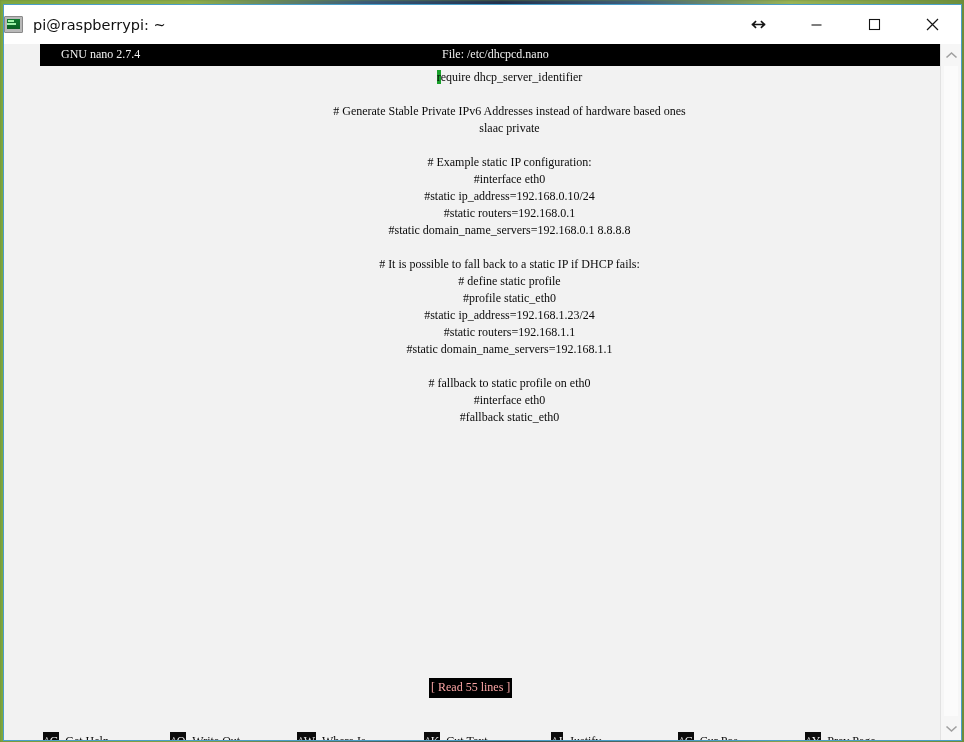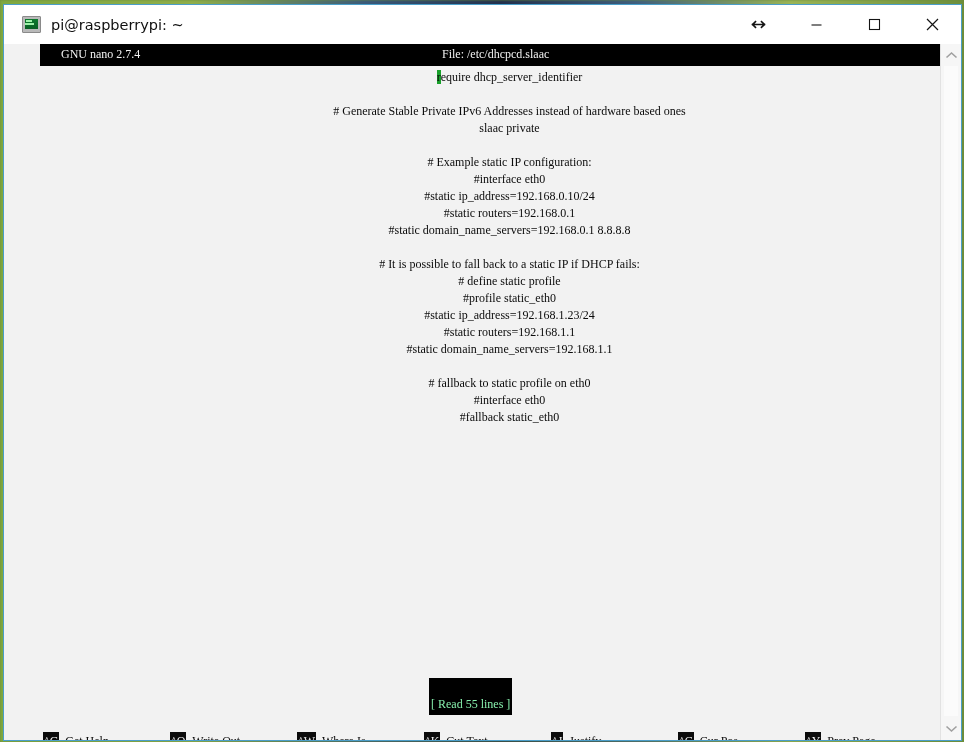--- a/index.html
+++ b/index.html
@@ -42,21 +42,20 @@
     position: relative;
     height: 39px;
     background: #ffffff;
     display: flex;
     align-items: center;
     box-sizing: border-box;
   }
   #title-left {
     display: flex;
     align-items: center;
-    padding-left: 18px;
     height: 100%;
   }
   .win-icon {
     width: 19px;
     height: 17px;
     position: relative;
     background: #b9b9b9;
     border: 1px solid #8a8a8a;
     box-sizing: border-box;
     border-radius: 1px;
@@ -170,22 +169,22 @@
     left: 0;
     width: 936px;
     bottom: 43px;
     height: 19px;
   }
   #status-msg {
     position: absolute;
     left: 389px;
     top: 0;
     background: #000000;
-    color: #86efac;
-    padding: 18px 2px 2px 2px;
+    color: #fca5a5;
+    padding: 1px 2px 2px 2px;
   }
 
   
   #shortcuts {
     position: absolute;
     left: 0;
     width: 936px;
     bottom: 2px;
     height: 40px;
     color: #0b0b0b;
@@ -279,21 +278,21 @@
           <path d="M3 3 L14 14 M14 3 L3 14" stroke="#141414" stroke-width="1.2" fill="none"></path>
         </svg>
       </button>
     </div>
   </div>
 
   <div id="terminal">
 
     <div id="nano-header" class="term-font">
       <span class="hv" id="nano-version">GNU nano 2.7.4</span>
-      <span class="hv" id="nano-file">File: /etc/dhcpcd.slaac</span>
+      <span class="hv" id="nano-file">File: /etc/dhcpcd.nano</span>
     </div>
 
     <div id="editor" class="term-font"><div class="line"><span class="cursor">r</span>equire dhcp_server_identifier</div><div class="line">&nbsp;</div><div class="line"># Generate Stable Private IPv6 Addresses instead of hardware based ones</div><div class="line">slaac private</div><div class="line">&nbsp;</div><div class="line"># Example static IP configuration:</div><div class="line">#interface eth0</div><div class="line">#static ip_address=192.168.0.10/24</div><div class="line">#static routers=192.168.0.1</div><div class="line">#static domain_name_servers=192.168.0.1 8.8.8.8</div><div class="line">&nbsp;</div><div class="line"># It is possible to fall back to a static IP if DHCP fails:</div><div class="line"># define static profile</div><div class="line">#profile static_eth0</div><div class="line">#static ip_address=192.168.1.23/24</div><div class="line">#static routers=192.168.1.1</div><div class="line">#static domain_name_servers=192.168.1.1</div><div class="line">&nbsp;</div><div class="line"># fallback to static profile on eth0</div><div class="line">#interface eth0</div><div class="line">#fallback static_eth0</div></div>
 
     <div id="status-line" class="term-font">
       <span id="status-msg">[ Read 55 lines ]</span>
     </div>
 
     <div id="shortcuts" class="term-font">
       <div class="sc-row" id="sc-row-1"><div class="sc-cell" style="left: 3px;"><span class="sc-key">^G</span><span class="sc-label">Get Help</span></div><div class="sc-cell" style="left: 130px;"><span class="sc-key">^O</span><span class="sc-label">Write Out</span></div><div class="sc-cell" style="left: 257px;"><span class="sc-key">^W</span><span class="sc-label">Where Is</span></div><div class="sc-cell" style="left: 384px;"><span class="sc-key">^K</span><span class="sc-label">Cut Text</span></div><div class="sc-cell" style="left: 511px;"><span class="sc-key">^J</span><span class="sc-label">Justify</span></div><div class="sc-cell" style="left: 638px;"><span class="sc-key">^C</span><span class="sc-label">Cur Pos</span></div><div class="sc-cell" style="left: 765px;"><span class="sc-key">^Y</span><span class="sc-label">Prev Page</span></div></div>

